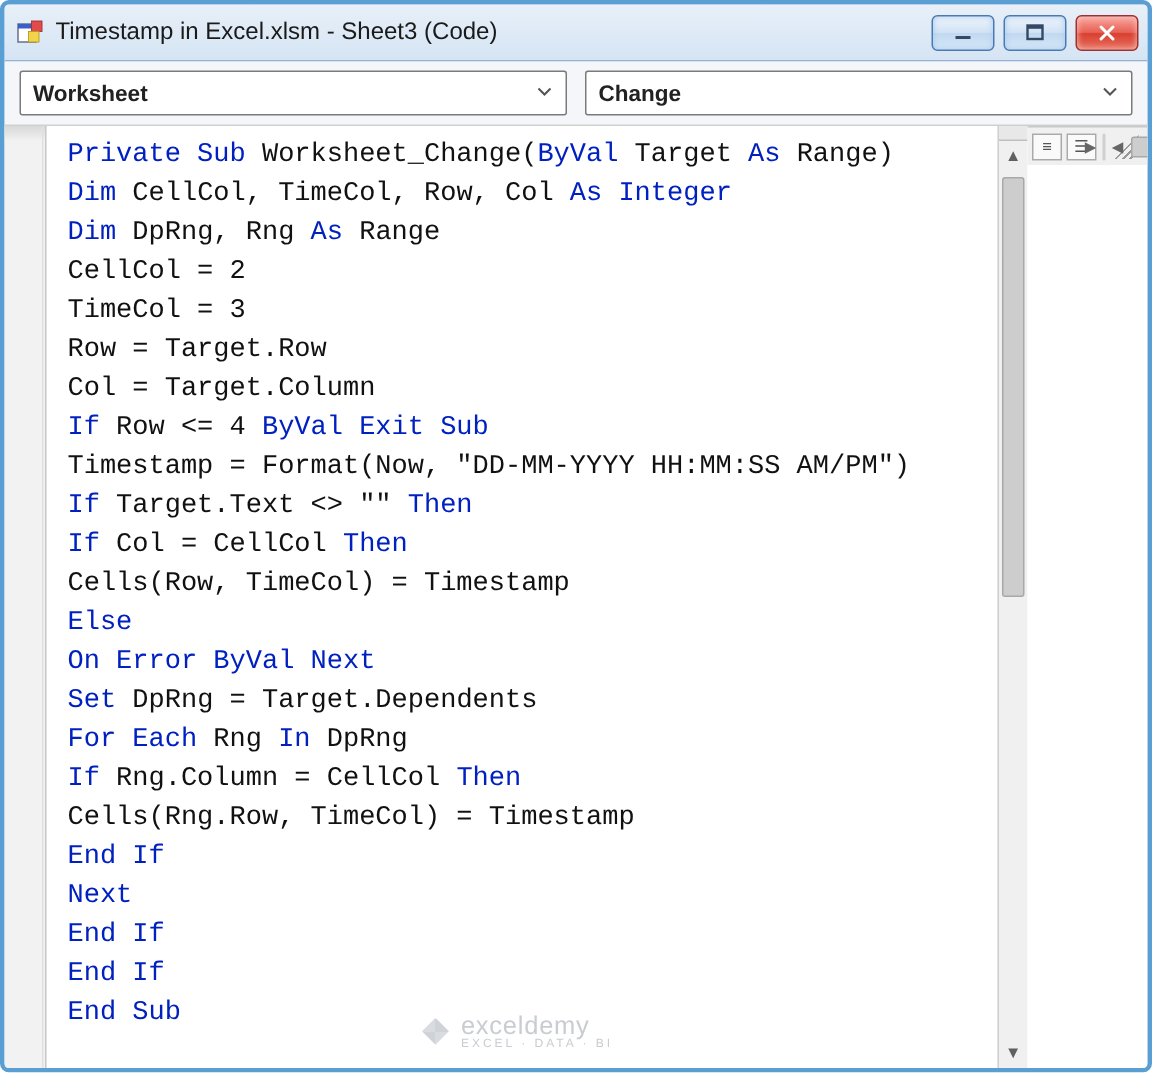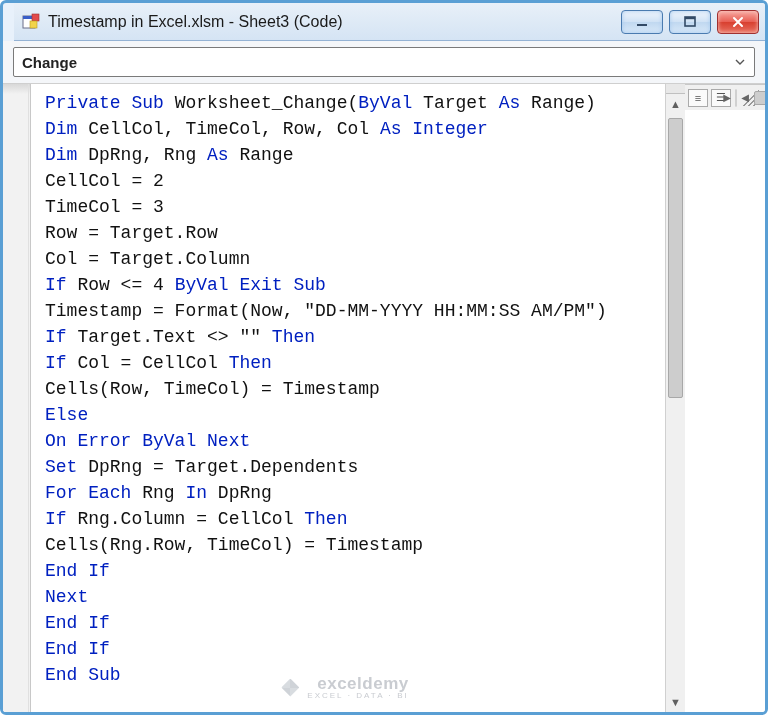--- a/index.html
+++ b/index.html
@@ -21,21 +21,20 @@
     background: #e8f1fb;
     overflow: hidden;
   }
   .titlebar {
     height: 38px;
     background: linear-gradient(to bottom, #e8f0f8 0%, #d5e4f4 100%);
     border-bottom: 1px solid #94b2d4;
     display: flex;
     align-items: center;
     padding: 0 6px 0 8px;
-    margin-left: 11px;
   }
   .title-icon {
     width: 18px; height: 18px;
     margin-right: 8px;
     display: flex; align-items: center; justify-content: center;
   }
   .title-icon svg { width: 18px; height: 18px; }
   .title-text {
     flex: 1;
     font-size: 16px;
@@ -202,21 +201,21 @@
     width:22px;height:22px;
     border-radius:4px;
     position:relative;
   }
   .watermark .logo::before{
     content:""; position:absolute; inset:2px;
     background: conic-gradient(#cfd3d8 0 25%, #d8dce0 0 50%, #cfd3d8 0 75%, #d8dce0 0);
     clip-path: polygon(50% 0, 100% 50%, 50% 100%, 0 50%);
   }
   .watermark .wm-text { line-height: 1; }
-  .watermark .wm-top { font-size: 17px; font-weight: 700; letter-spacing: 0.5px; text-align: right; }
+  .watermark .wm-top { font-size: 17px; font-weight: 400; letter-spacing: 0.5px; }
   .watermark .wm-bot { font-size: 8px; letter-spacing: 2px; }
 </style>
 </head>
 <body>
 
 <div class="window">
 
   <div class="titlebar">
     <span class="title-icon">
       <svg viewBox="0 0 18 18">
@@ -241,20 +240,28 @@
       </div>
       <div class="win-btn close">
         <svg viewBox="0 0 14 14">
             <path d="M3 3 L11 11 M11 3 L3 11" stroke="#fff" stroke-width="2" stroke-linecap="round"></path>
           </svg>
       </div>
     </div>
   </div>
 
   <div class="dropdown-bar">
+    <div class="dropdown">
+      <span>Worksheet</span>
+      <span class="chev">
+        <svg width="12" height="12" viewBox="0 0 12 12">
+            <path d="M2 4 L6 8 L10 4" fill="none" stroke="#555" stroke-width="1.4"></path>
+          </svg>
+      </span>
+    </div>
     <div class="dropdown">
       <span>Change</span>
       <span class="chev">
         <svg width="12" height="12" viewBox="0 0 12 12">
             <path d="M2 4 L6 8 L10 4" fill="none" stroke="#555" stroke-width="1.4"></path>
           </svg>
       </span>
     </div>
   </div>
 

